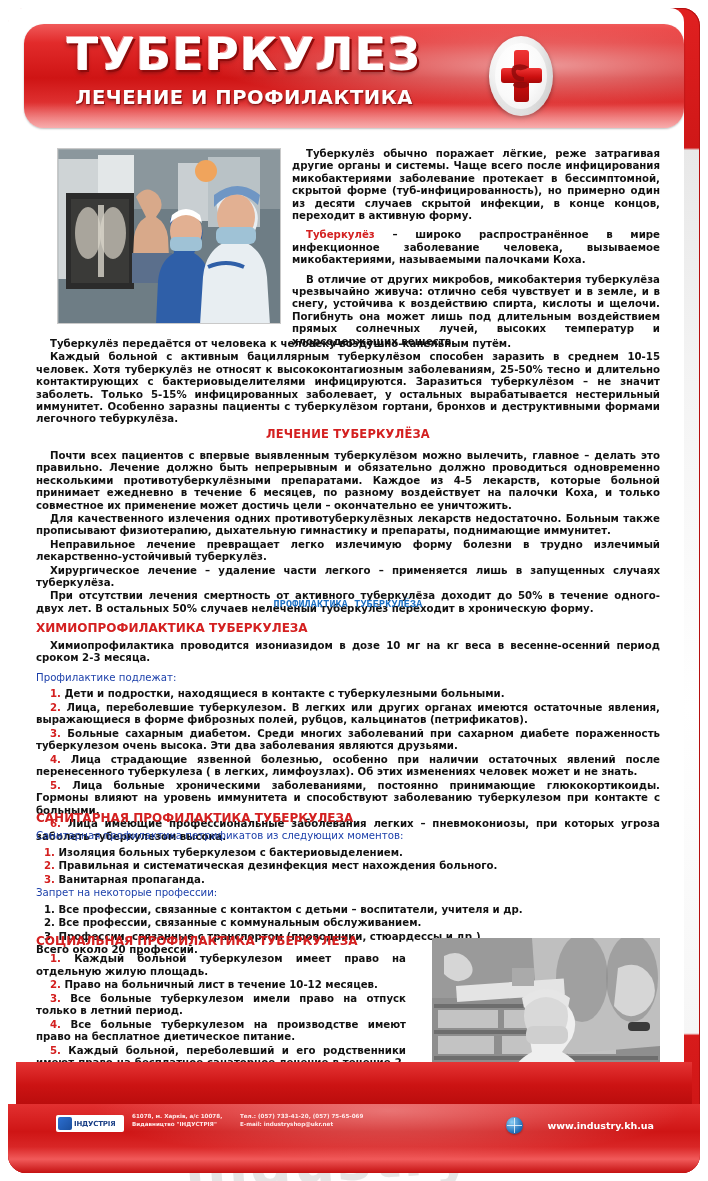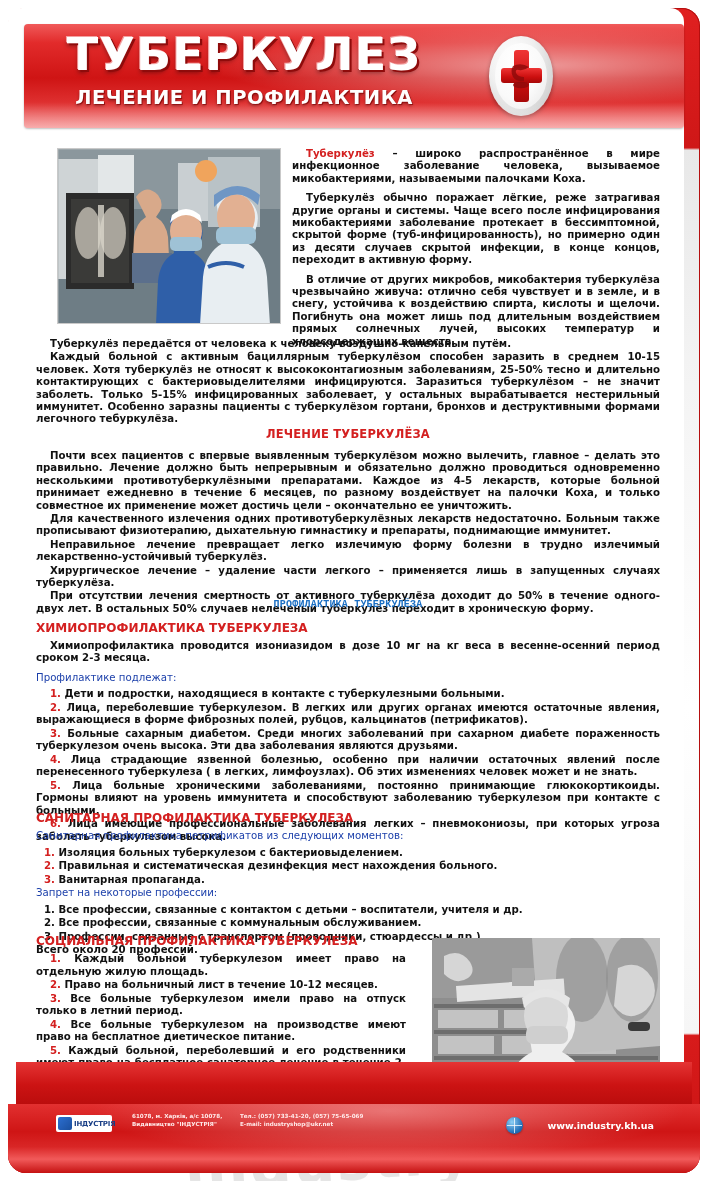--- a/index.html
+++ b/index.html
@@ -41,21 +41,21 @@
     background: #ffffff;
     box-sizing: border-box;
   }
   
   .header {
     position: absolute;
     left: 24px;
     top: 24px;
     width: 660px;
     height: 104px;
-    border-radius: 4px;
+    border-radius: 20px;
     background:
       radial-gradient(ellipse at 78% 40%, rgba(255,255,255,0.55) 0%, rgba(255,255,255,0.0) 45%),
       linear-gradient(180deg, #f05a5a 0%, #e22b2b 18%, #cf1414 52%, #e03333 78%, #f26a6a 100%);
     box-shadow: 0 1px 2px rgba(0,0,0,0.25);
     overflow: hidden;
   }
   .header::after {
     content: "";
     position: absolute;
     left: 0; right: 0; bottom: 0;
@@ -251,21 +251,21 @@
     border-bottom-right-radius: 18px;
     background:
       radial-gradient(ellipse at 55% 10%, rgba(255,255,255,0.35) 0%, rgba(255,255,255,0) 55%),
       linear-gradient(180deg, #e23030 0%, #cf1515 40%, #d92626 62%, #f15a5a 80%, #c51111 100%);
     overflow: hidden;
   }
   .footer-logo {
     position: absolute;
     left: 48px;
     top: 11px;
-    width: 56px;
+    width: 68px;
     height: 17px;
     background: #ffffff;
     border-radius: 2px;
     display: flex;
     align-items: center;
     padding-left: 2px;
     box-sizing: border-box;
   }
   .footer-logo-mark {
     width: 14px; height: 13px;
@@ -399,22 +399,22 @@
         <path d="M158 52 q18 -18 36 2 q10 12 3 28 l-8 12 q18 10 20 34 l3 48 -70 0 3 -48 q2 -24 20 -34 z" fill="#e8eef2"></path>
         <ellipse cx="178" cy="68" rx="19" ry="23" fill="#e2b092"></ellipse>
         <path d="M156 58 q22 -24 44 -2 l2 -10 q-22 -18 -46 0 z" fill="#6f96c4"></path>
         <rect x="158" y="78" width="40" height="17" rx="6" fill="#9fc2d6"></rect>
         <path d="M150 118 q18 -8 36 0" stroke="#2f5fa8" stroke-width="4" fill="none"></path>
         <rect x="0" y="0" width="224" height="176" fill="none" stroke="#aeb5b8" stroke-width="1"></rect>
       </svg>
     </div>
 
     <div class="intro">
+      <p class="body">Туберкулёз обычно поражает лёгкие, реже затрагивая другие органы и системы. Чаще всего после инфицирования микобактериями заболевание протекает в бессимптомной, скрытой форме (туб-инфицированность), но примерно один из десяти случаев скрытой инфекции, в конце концов, переходит в активную форму.</p>
       <p class="body"><span class="kw">Туберкулёз</span><span> – широко распространённое в мире инфекционное заболевание человека, вызываемое микобактериями, называемыми палочками Коха.</span></p>
-      <p class="body">Туберкулёз обычно поражает лёгкие, реже затрагивая другие органы и системы. Чаще всего после инфицирования микобактериями заболевание протекает в бессимптомной, скрытой форме (туб-инфицированность), но примерно один из десяти случаев скрытой инфекции, в конце концов, переходит в активную форму.</p>
       <p class="body">В отличие от других микробов, микобактерия туберкулёза чрезвычайно живуча: отлично себя чувствует и в земле, и в снегу, устойчива к воздействию спирта, кислоты и щелочи. Погибнуть она может лишь под длительным воздействием прямых солнечных лучей, высоких температур и хлорсодержащих веществ.</p>
     </div>
 
     <div class="fullblock" style="top:198px;">
       <p class="body">Туберкулёз передаётся от человека к человеку воздушно-капельным путём.</p>
       <p class="body" style="margin-top:-6px;">Каждый больной с активным бациллярным туберкулёзом способен заразить в среднем 10-15 человек. Хотя туберкулёз не относят к высококонтагиозным заболеваниям, 25-50% тесно и длительно контактирующих с бактериовыделителями инфицируются. Заразиться туберкулёзом – не значит заболеть. Только 5-15% инфицированных заболевает, у остальных вырабатывается нестерильный иммунитет. Особенно заразны пациенты с туберкулёзом гортани, бронхов и деструктивными формами легочного тебуркулёза.</p>
     </div>
 
     <div class="fullblock" style="top:287px;">
       <h2 class="section">ЛЕЧЕНИЕ ТУБЕРКУЛЁЗА</h2>

